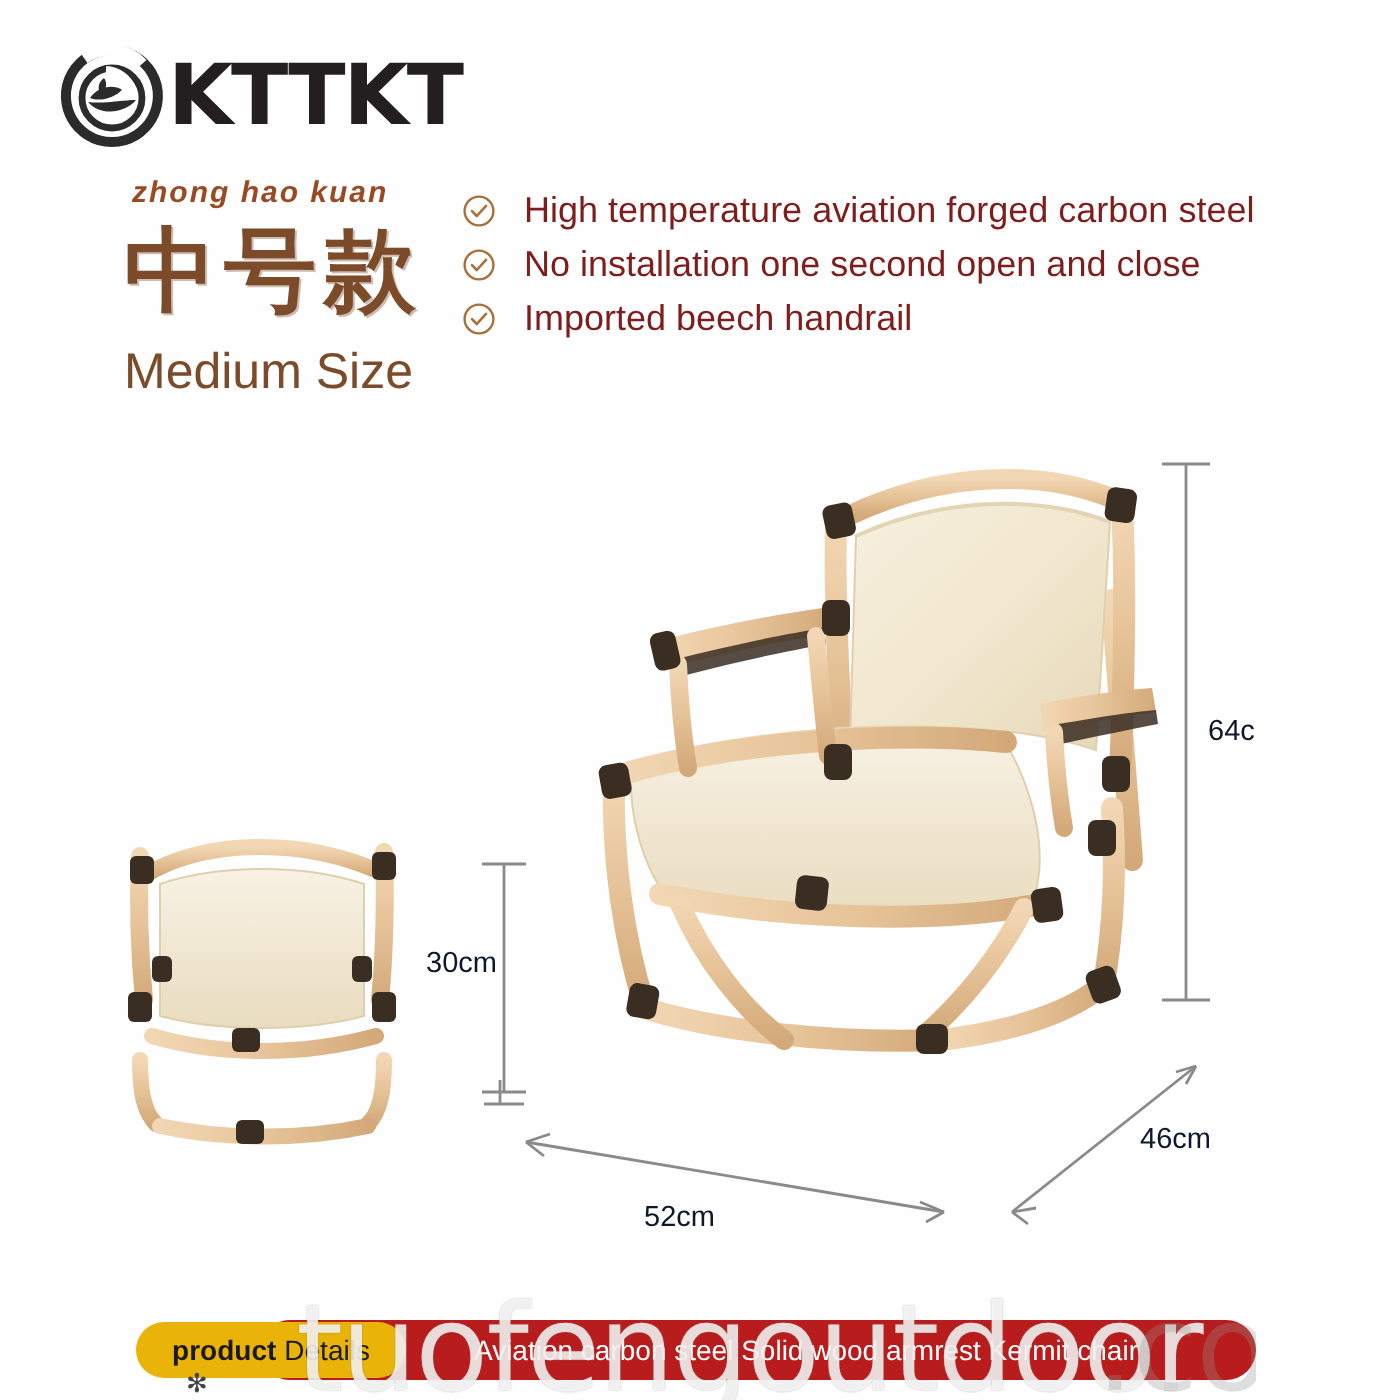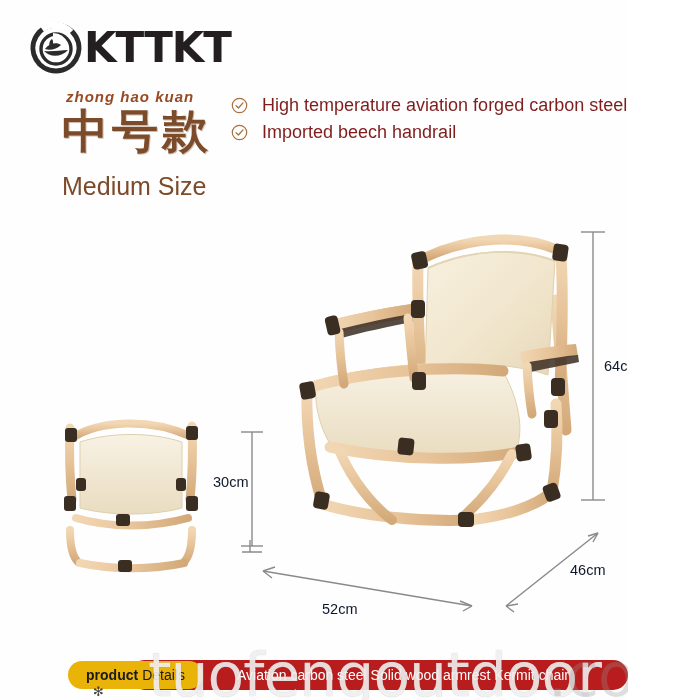--- a/index.html
+++ b/index.html
@@ -15,21 +15,21 @@
   
   .logo-block{position:absolute;left:30px;top:22px;display:flex;align-items:center;}
   .logo-mark{width:52px;height:52px;position:relative;flex:none;}
   .logo-text{font-size:42px;font-weight:bold;color:#231f20;letter-spacing:-1px;
              line-height:52px;margin-left:2px;font-family:"DejaVu Sans",sans-serif;}
 
   .pinyin{position:absolute;left:66px;top:88px;font-size:15px;font-style:italic;
           font-weight:bold;color:#9a4a23;letter-spacing:1px;white-space:nowrap;}
   .cn-title{position:absolute;left:62px;top:108px;font-size:46px;font-weight:bold;
             color:#7b4b2a;letter-spacing:4px;line-height:54px;white-space:nowrap;
-            font-family:Liberation Mono, monospace;
+            font-family:Liberation Sans, sans-serif;
             text-shadow:1px 1px 0 rgba(120,70,40,.35);}
   .size-en{position:absolute;left:62px;top:172px;font-size:25px;color:#7b4b2a;
            white-space:nowrap;}
 
   
   .features{position:absolute;left:231px;top:92px;}
   .feat-row{display:flex;align-items:center;height:27px;margin-bottom:0px;}
   .feat-icon{width:17px;height:17px;flex:none;margin-right:14px;}
   .feat-text{font-size:18px;color:#7f1d1d;white-space:nowrap;text-align:center;}
 
@@ -92,20 +92,29 @@
 
   <div class="features">
     <div class="feat-row">
       <span class="feat-icon">
         <svg width="17" height="17" viewBox="0 0 17 17">
           <circle cx="8.5" cy="8.5" r="7.2" fill="none" stroke="#a8703c" stroke-width="1.2"></circle>
           <path d="M5 8.6 L7.4 11 L12 5.9" fill="none" stroke="#a8703c" stroke-width="1.3" stroke-linecap="round" stroke-linejoin="round"></path>
         </svg>
       </span>
       <span class="feat-text">High temperature aviation forged carbon steel</span>
+    </div>
+    <div class="feat-row">
+      <span class="feat-icon">
+        <svg width="17" height="17" viewBox="0 0 17 17">
+          <circle cx="8.5" cy="8.5" r="7.2" fill="none" stroke="#a8703c" stroke-width="1.2"></circle>
+          <path d="M5 8.6 L7.4 11 L12 5.9" fill="none" stroke="#a8703c" stroke-width="1.3" stroke-linecap="round" stroke-linejoin="round"></path>
+        </svg>
+      </span>
+      <span class="feat-text">No installation one second open and close</span>
     </div>
     <div class="feat-row">
       <span class="feat-icon">
         <svg width="17" height="17" viewBox="0 0 17 17">
           <circle cx="8.5" cy="8.5" r="7.2" fill="none" stroke="#a8703c" stroke-width="1.2"></circle>
           <path d="M5 8.6 L7.4 11 L12 5.9" fill="none" stroke="#a8703c" stroke-width="1.3" stroke-linecap="round" stroke-linejoin="round"></path>
         </svg>
       </span>
       <span class="feat-text">Imported beech handrail</span>
     </div>

